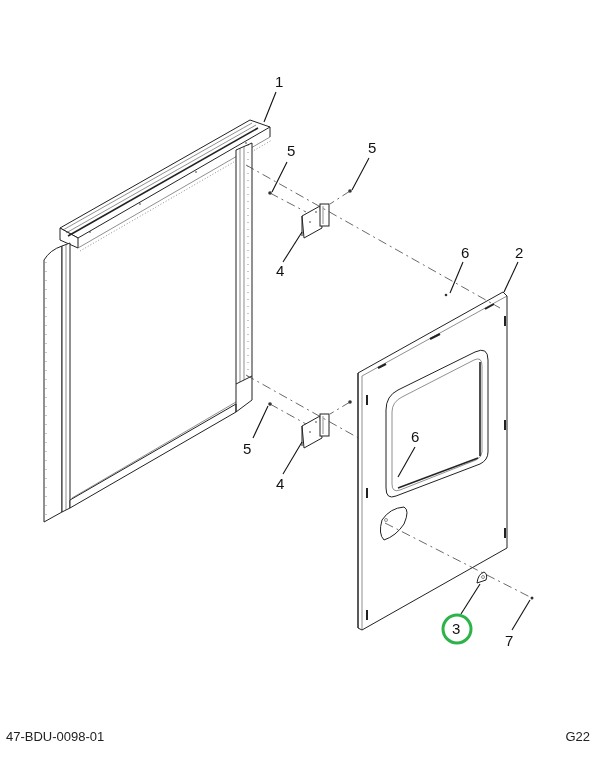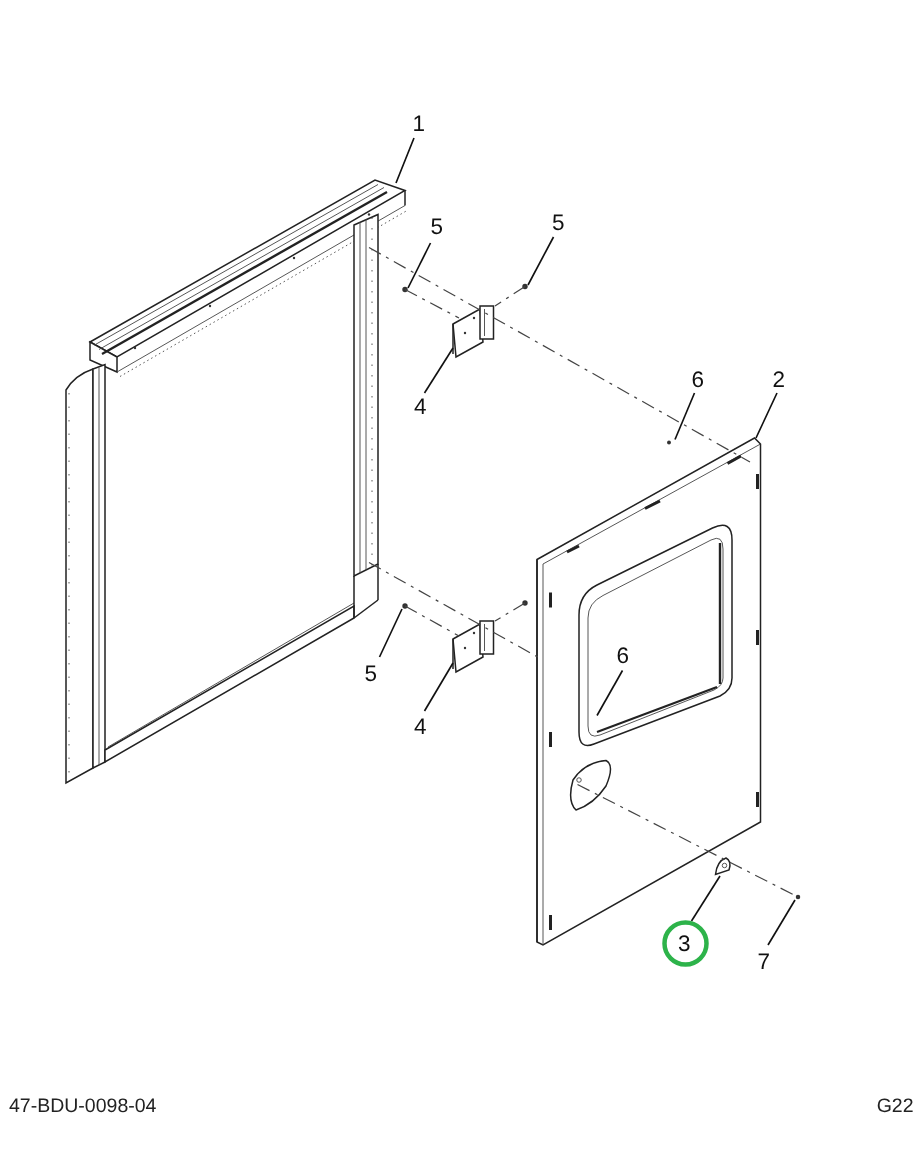--- a/index.html
+++ b/index.html
@@ -3,21 +3,21 @@
   <meta charset="utf-8">
   <style>
     html, body { margin: 0; padding: 0; background: #ffffff; }
     body { width: 610px; height: 777px; position: relative; overflow: hidden;
            font-family: "Liberation Sans", sans-serif; }
     #diagram { position: absolute; left: 0; top: 0; width: 610px; height: 777px; }
     .callout { font-family: "Liberation Sans", sans-serif; font-size: 15px; fill: #111; }
     .footer-text { position: absolute; top: 729px; font-size: 13px; color: #222;
                    font-family: "Liberation Sans", sans-serif; }
     #footer-left { left: 6px; }
-    #footer-right { right: 1px; margin-left: 40px; }
+    #footer-right { right: 20px; margin-left: 40px; }
     .ln { stroke: #222; stroke-width: 1; fill: none; }
     .lnw { stroke: #222; stroke-width: 1; fill: #fff; }
     .thin { stroke: #444; stroke-width: 0.6; fill: none; }
     .dash { stroke: #444; stroke-width: 0.8; fill: none; stroke-dasharray: 9 4 2 4; }
     .leader { stroke: #111; stroke-width: 1.1; fill: none; }
     .dot { fill: #333; }
   </style>
 </head>
 <body>
 
@@ -138,14 +138,14 @@
   <text class="callout" x="276" y="276">4</text>
   <text class="callout" x="276" y="489">4</text>
   <text class="callout" x="287" y="156">5</text>
   <text class="callout" x="368" y="153">5</text>
   <text class="callout" x="243" y="454">5</text>
   <text class="callout" x="461" y="258">6</text>
   <text class="callout" x="411" y="442">6</text>
   <text class="callout" x="505" y="646">7</text>
 </svg>
 
-<div id="footer-left" class="footer-text">47-BDU-0098-04</div>
+<div id="footer-left" class="footer-text">47-BDU-0098-01</div>
 <div id="footer-right" class="footer-text">G22</div>
 
 </body></html>

